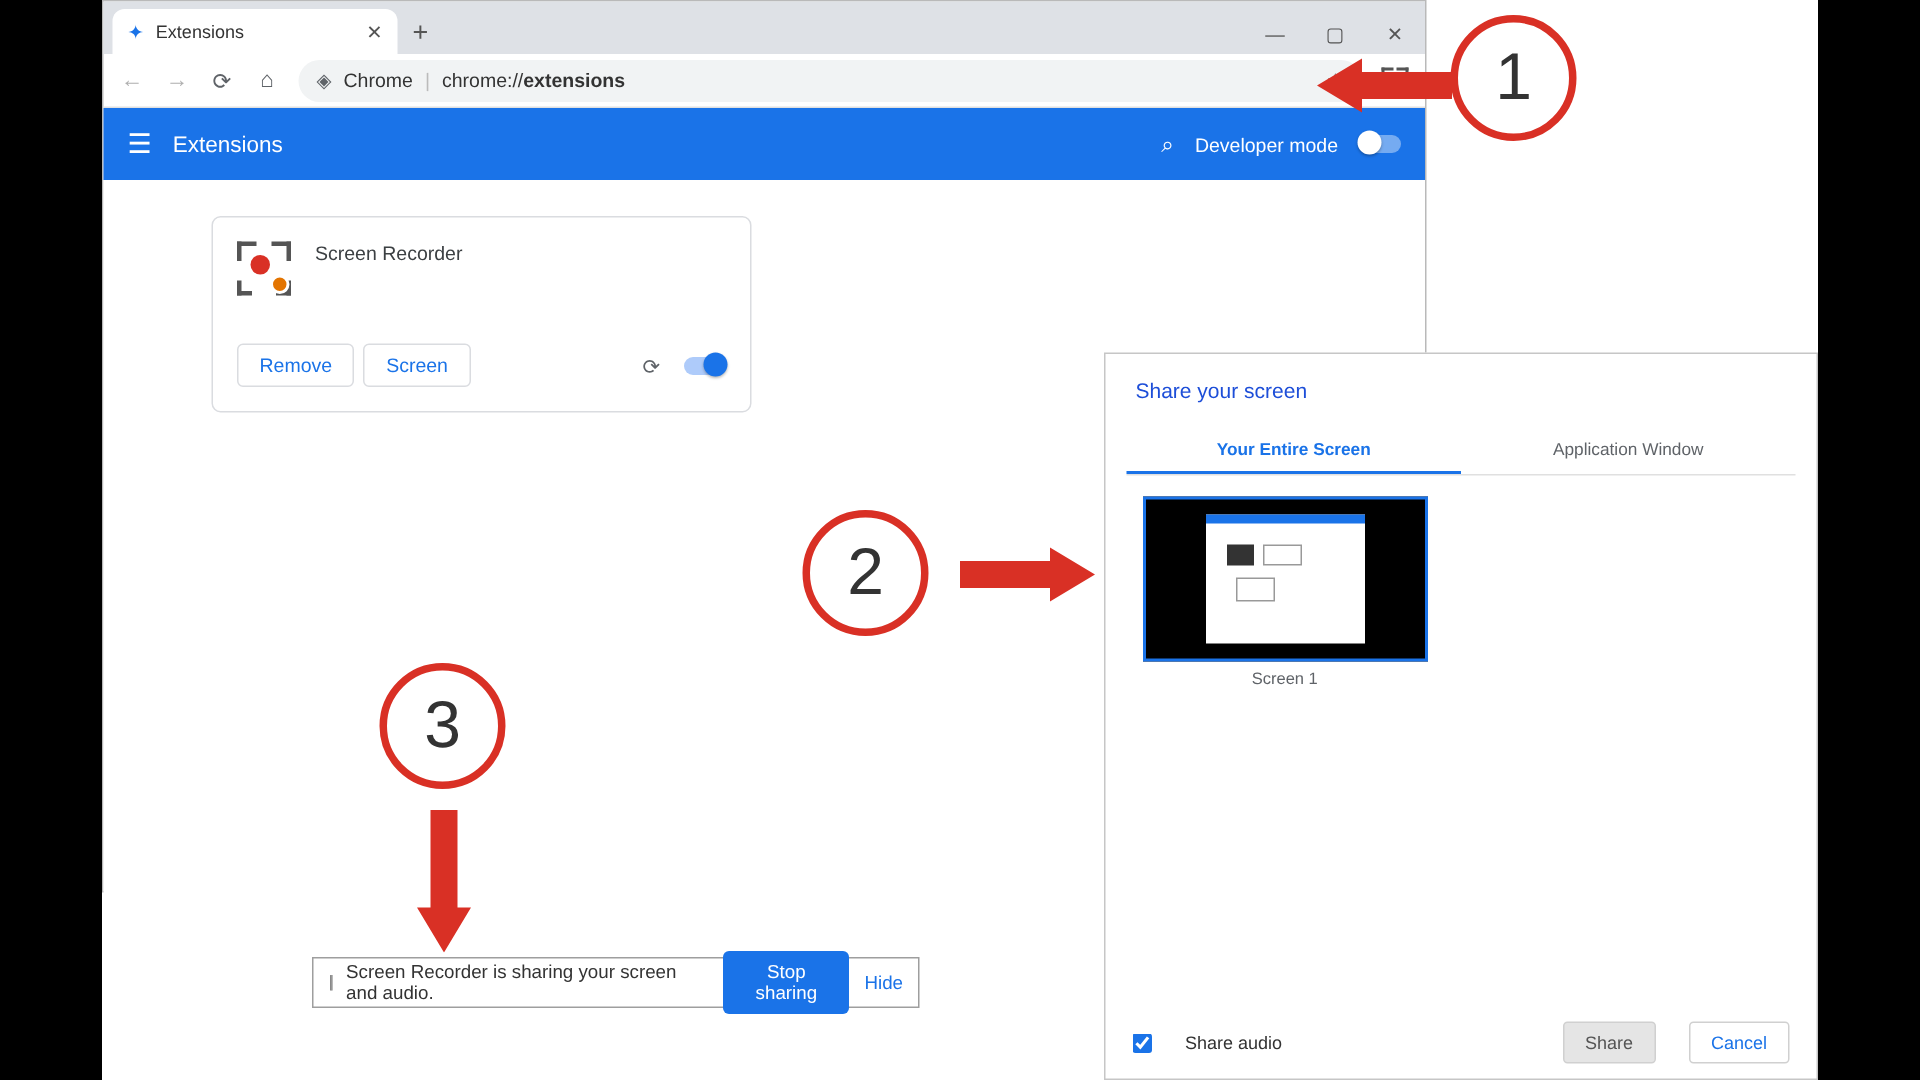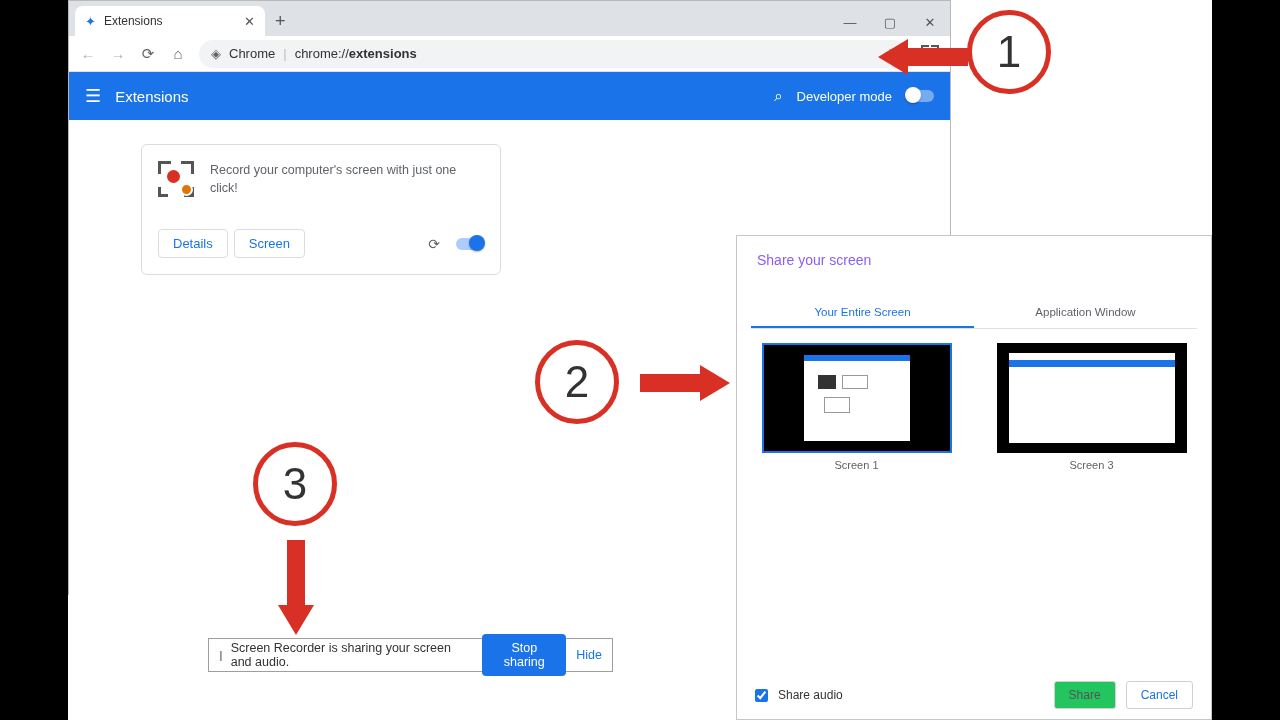--- a/index.html
+++ b/index.html
@@ -83,36 +83,36 @@
   .sharebar .pause { color: #888; letter-spacing: -2px; font-size: 11px; }
   .stopbtn { background: #1a73e8; color: #fff; border: none; padding: 7px 12px; border-radius: 4px; font-size: 12.5px; margin-left: auto; }
   .hidebtn { color: #1a73e8; font-size: 12.5px; }
 
   
   .dialog {
     position: absolute; left: 668px; top: 235px; width: 476px; height: 485px;
     background: #fff; border: 1px solid #c6c6c6; display: flex; flex-direction: column;
   }
   .dialog .hdr { padding: 16px 20px 4px; }
-  .dialog .hdr .title { font-size: 14px; color: #8b5cf6; margin-bottom: 18px; }
+  .dialog .hdr .title { font-size: 14px; color: #1d4ed8; margin-bottom: 6px; }
   .dialog .hdr .sub { font-size: 11px; color: #5f6368; }
   .tabsrow { display: flex; border-bottom: 1px solid #e0e0e0; margin: 8px 14px 0; }
   .dtab { flex: 1; text-align: center; font-size: 11.5px; color: #5f6368; padding: 8px 0; }
-  .dtab.active { color: #1a73e8; font-weight: 400; border-bottom: 2px solid #1a73e8; }
+  .dtab.active { color: #1a73e8; font-weight: 700; border-bottom: 2px solid #1a73e8; }
   .thumbs { flex:1; padding: 14px; display: grid; grid-template-columns: 1fr 1fr; gap: 0 24px; align-content: start; }
   .thumbwrap { display: flex; flex-direction: column; align-items: center; gap: 6px; }
   .thumb { width: 190px; height: 110px; border: 2px solid transparent; background: #000; position: relative; }
   .thumb.selected { border-color: #1a73e8; }
   .thumb .inner { position: absolute; background: #fff; }
   .thumblabel { font-size: 11px; color: #5f6368; }
-  .dlg-footer { display: flex; align-items: center; padding: 10px 18px; border-top: 0; gap: 10px; }
+  .dlg-footer { display: flex; align-items: center; padding: 10px 18px; border-top: 0; gap: 22px; }
   .cbx { width: 13px; height: 13px; accent-color: #1a73e8; }
   .dlg-footer .lbl { font-size: 12px; color: #333; }
   .dlg-footer .spacer { flex: 1; }
-  .dlg-btn { border: 1px solid #d0d0d0; background: #22c55e; color: #555; font-size: 12px; padding: 6px 14px; border-radius: 3px; }
+  .dlg-btn { border: 1px solid #d0d0d0; background: #e5e5e5; color: #555; font-size: 12px; padding: 6px 14px; border-radius: 3px; }
   .dlg-btn.cancel { background: #fff; color: #1a73e8; }
 
   
   .anno-circle {
     position: absolute; width: 84px; height: 84px; border: 5px solid #d93025; border-radius: 50%;
     display: flex; align-items: center; justify-content: center; font-size: 44px; color: #333; background: #fff;
     font-family: Arial, sans-serif;
   }
   .arrow { position: absolute; }
   .arrow svg { display: block; }
@@ -204,25 +204,25 @@
         <div class="ext-top">
           <div class="ext-logo">
             <div class="big">
                 <span class="c3"></span>
                 <span class="c4"></span>
               </div>
             <div class="d1"></div>
               <div class="d2"></div>
           </div>
           <div class="ext-info">
-            <div class="desc">Record your computer's screen with just one click!</div>
+            <div class="name">Screen Recorder</div>
           </div>
         </div>
         <div class="ext-actions">
-          <button class="lnkbtn">Details</button>
+          <button class="lnkbtn">Remove</button>
           <button class="lnkbtn">Screen</button>
           <span class="refresh">⟳</span>
           <div class="toggle-on"></div>
         </div>
       </div>
     </div>
   </div>
 
   <div class="sharebar">
     <span class="pause">||</span>
@@ -243,27 +243,20 @@
       <div class="thumbwrap">
         <div class="thumb selected t1">
           <div class="inner"></div>
             <div class="bar"></div>
           <div class="mini" style="left:54px;top:30px;width:18px;height:14px;"></div>
           <div class="mini" style="left:78px;top:30px;width:26px;height:14px;background:#fff;border:1px solid #999;"></div>
           <div class="mini" style="left:60px;top:52px;width:26px;height:16px;background:#fff;border:1px solid #999;"></div>
         </div>
         <div class="thumblabel">Screen 1</div>
       </div>
-      <div class="thumbwrap">
-        <div class="thumb t3">
-          <div class="inner"></div>
-            <div class="bar"></div>
-        </div>
-        <div class="thumblabel">Screen 3</div>
-      </div>
     </div>
     <div class="dlg-footer">
       <input type="checkbox" class="cbx" checked="" style="">
       <span class="lbl">Share audio</span>
       <span class="spacer"></span>
       <button class="dlg-btn">Share</button>
       <button class="dlg-btn cancel">Cancel</button>
     </div>
   </div>
 

